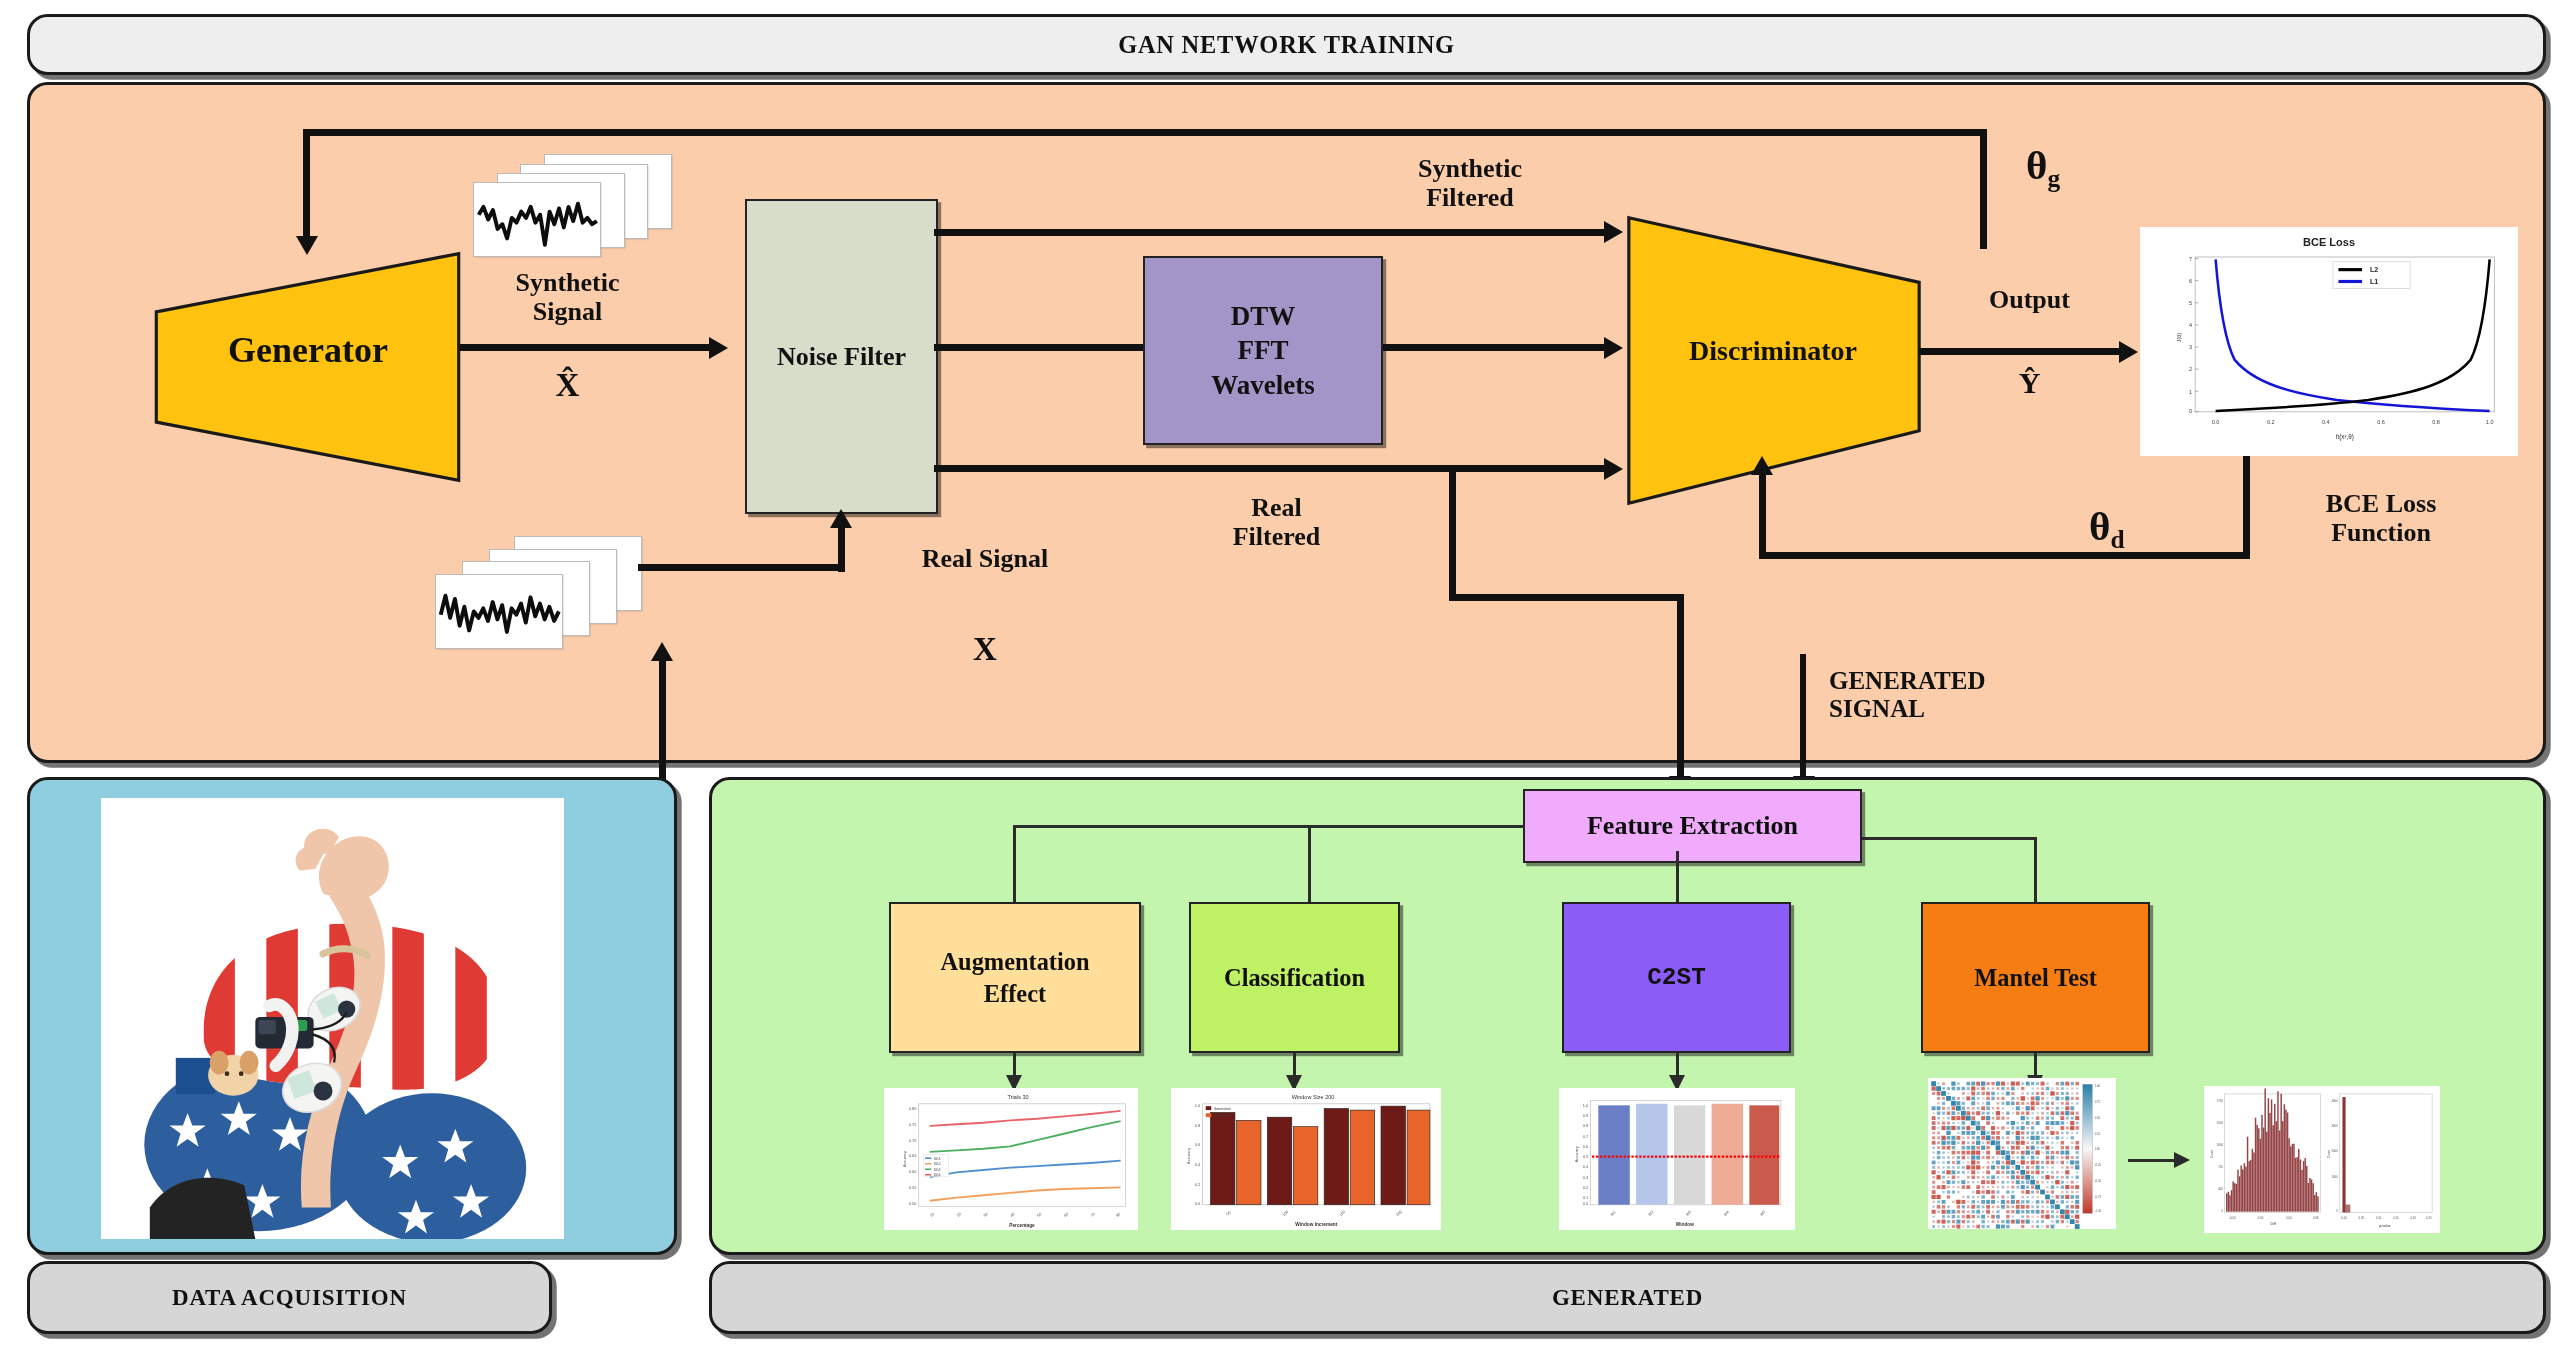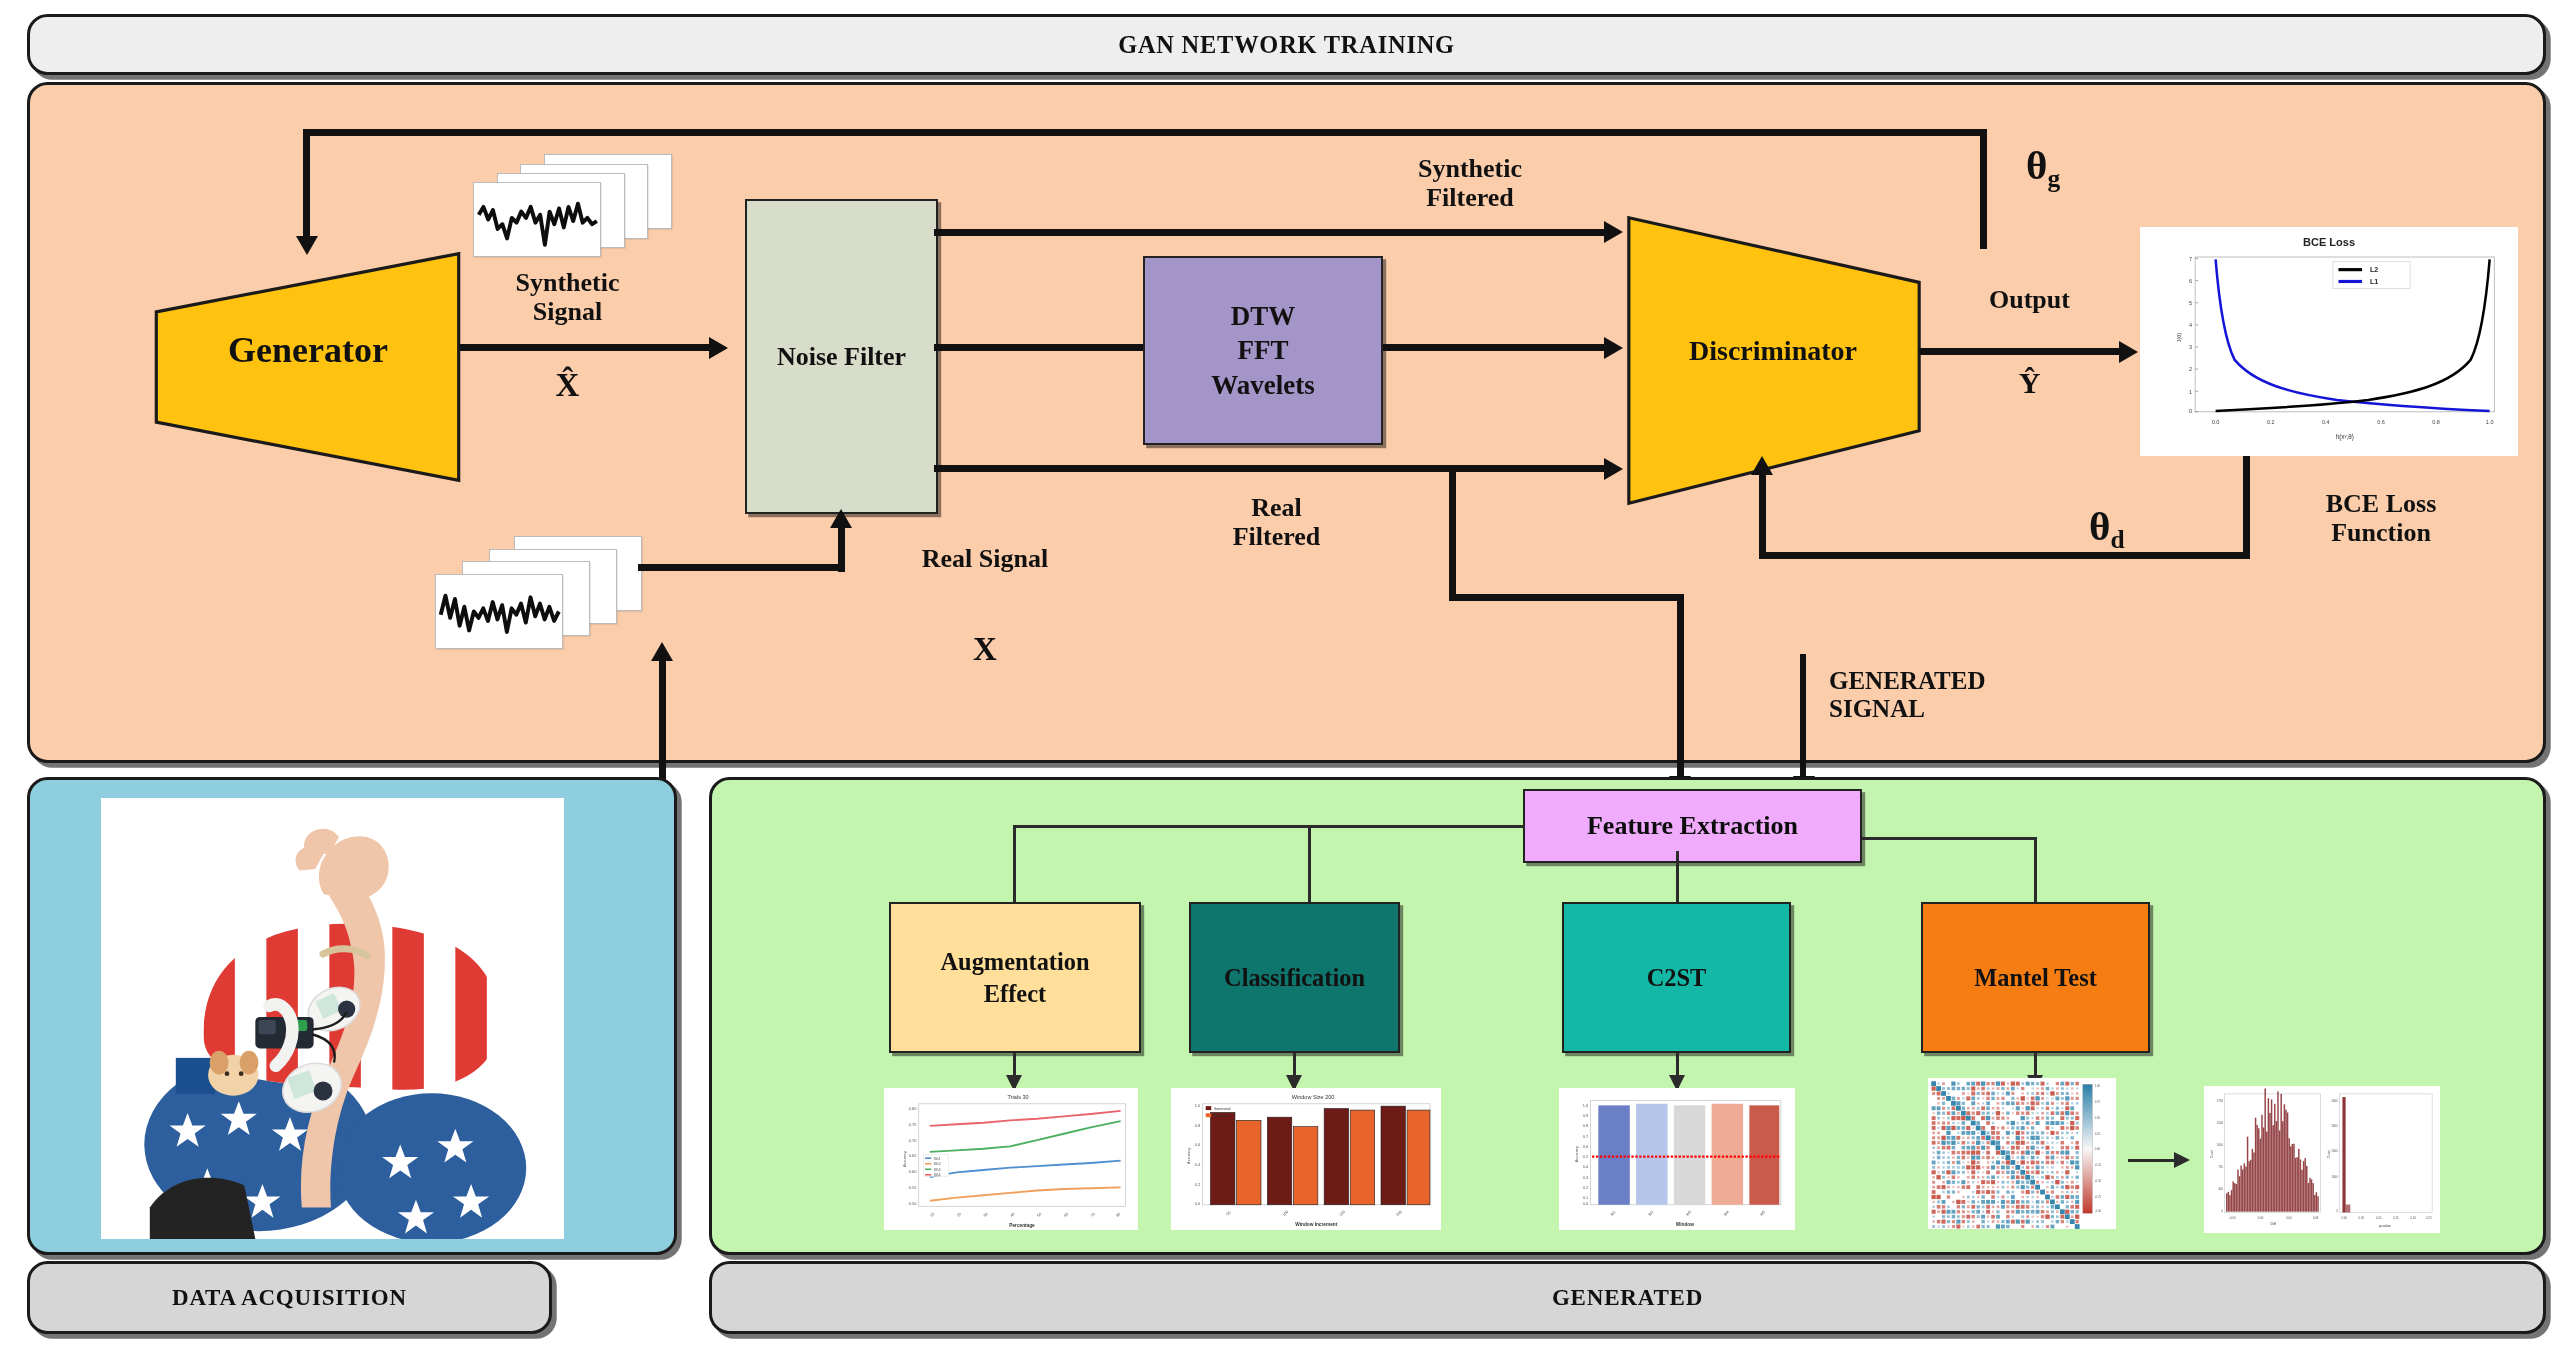--- a/index.html
+++ b/index.html
@@ -338,25 +338,25 @@
   <div class="thinline" style="left:1862px;top:837px;width:175px;height:3.2px;"></div>
   <div class="thinline" style="left:2034px;top:837px;width:3.2px;height:66px;"></div>
 
   <div class="rect" style="left:889px;top:902px;width:252px;height:151px;background:#ffdf99;font-size:24.4px;">
     <div style="line-height:1.28;">
       <div>Augmentation</div>
       <div>Effect</div>
     </div>
   </div>
 
-  <div class="rect" style="left:1189px;top:902px;width:211px;height:151px;background:#0f766e;font-size:24.4px;">
+  <div class="rect" style="left:1189px;top:902px;width:211px;height:151px;background:#bef264;font-size:24.4px;">
     <span>Classification</span>
   </div>
 
-  <div class="rect" style="left:1562px;top:902px;width:229px;height:151px;background:#14b8a6;font-size:24.4px;">
+  <div class="rect" style="left:1562px;top:902px;width:229px;height:151px;background:#8b5cf6;font-size:24.4px;font-family:Liberation Mono, monospace;">
     <span>C2ST</span>
   </div>
 
   <div class="rect" style="left:1921px;top:902px;width:229px;height:151px;background:#f57d12;font-size:24.4px;">
     <span>Mantel Test</span>
   </div>
 
   <div class="thinline" style="left:1013px;top:1053px;width:3.2px;height:35px;"></div>
   <div class="arrowhead ah-down-s" style="left:1006px;top:1075px;"></div>
 

